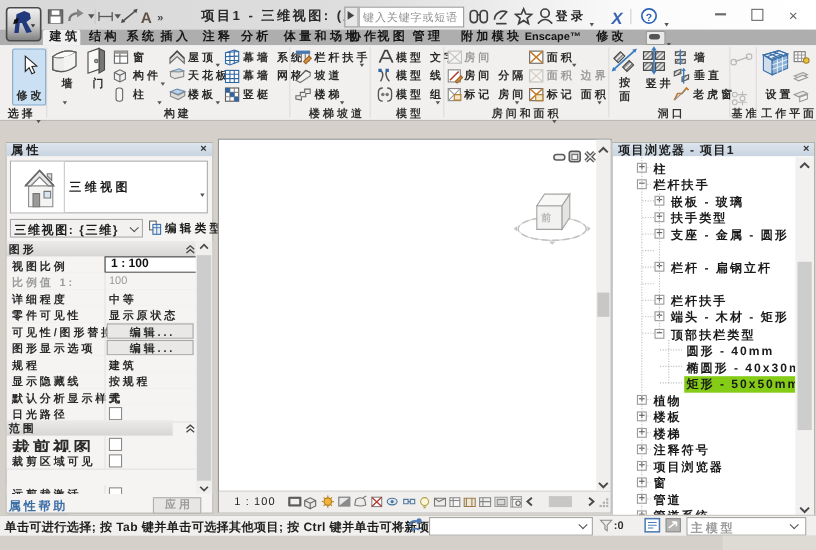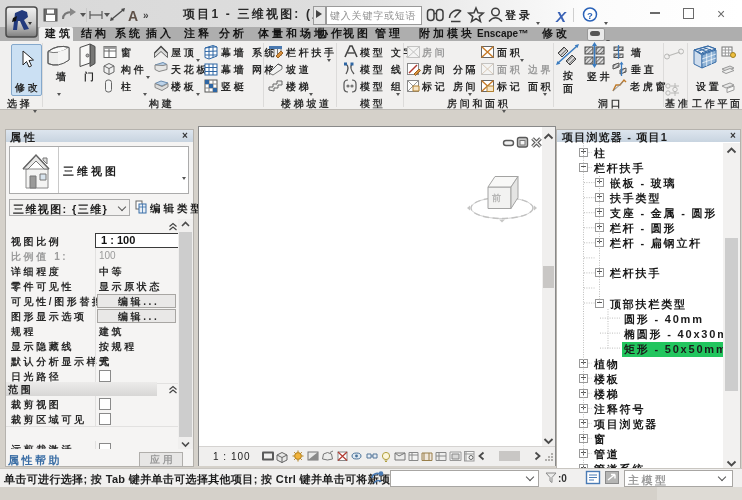--- a/index.html
+++ b/index.html
@@ -137,20 +137,23 @@
 <div class="abs" style="left:10px;top:147px;width:48px;height:46px;background:#fff;border-right:1px solid #c9c9c9"></div>
 <div class="abs c11" style="left:63px;top:165px;font-weight:bold">三维视图</div>
 <div class="abs" style="left:182px;top:168px"><span class="tri"></span></div>
 
 <div class="abs" style="left:9px;top:199px;width:121px;height:17px;background:#f2f1f0;border:1px solid #ababab;box-sizing:border-box"></div>
 <div class="abs" style="left:13px;top:202px;font-size:11px;letter-spacing:1.4px;font-weight:bold;color:#1e1e1e;white-space:nowrap">三维视图: {三维}</div>
 <div class="abs chev" style="left:119px;top:204px"></div>
 <div class="abs c11" style="left:150px;top:202px;font-size:10.5px">编辑类型</div>
 
 <div id="grid" class="abs" style="left:6px;top:219px;width:172px;height:230px;overflow:hidden">
+      <div class="abs" style="left: 0px; top: 0px; width: 172px; height: 14px; background: linear-gradient(rgb(236, 235, 234), rgb(215, 214, 213)); border-bottom: 1px solid rgb(192, 192, 192);">
+        <span style="font-size:10px;letter-spacing:2.7px;font-weight:bold;position:absolute;left:2px;top:1px;color:#222">图形</span>
+      </div>
       <div class="abs" style="left: 0px; top: 14px; width: 172px; height: 15px; border-bottom: 1px solid rgb(226, 225, 224); background: rgb(245, 244, 243);">
         <span style="font-size:10px;letter-spacing:2.6px;font-weight:bold;position:absolute;left:5px;top:2px;white-space:nowrap;color:#2a2a2a">视图比例</span>
         <span style="position:absolute;left:89px;top:0;width:1px;height:15px;background:#e2e1e0"></span>
         <span style="position:absolute;left:89px;top:0px;width:78px;height:13px;background:#fff;border:1px solid #3a3a3a;font-size:11px;font-weight:bold;padding-left:5px;color:#111">1 : 100</span>
       </div>
       <div class="abs" style="left: 0px; top: 29px; width: 172px; height: 15px; border-bottom: 1px solid rgb(226, 225, 224); background: rgb(245, 244, 243);">
         <span style="font-size:10px;letter-spacing:2.6px;font-weight:bold;position:absolute;left:5px;top:2px;white-space:nowrap;color:#9b9b9b">比例值 1:</span>
         <span style="position:absolute;left:89px;top:0;width:1px;height:15px;background:#e2e1e0"></span>
         <span style="font-size:10px;position:absolute;left:93px;top:2px;color:#9b9b9b">100</span>
       </div>
@@ -193,21 +196,21 @@
       </div>
       <div class="abs" style="left: 0px; top: 149px; width: 172px; height: 15px; border-bottom: 1px solid rgb(226, 225, 224); background: rgb(245, 244, 243);">
         <span style="font-size:10px;letter-spacing:2.6px;font-weight:bold;position:absolute;left:5px;top:2px;white-space:nowrap;color:#2a2a2a">日光路径</span>
         <span style="position:absolute;left:89px;top:0;width:1px;height:15px;background:#e2e1e0"></span>
         <span style="position:absolute;left:93px;top:2px;width:10px;height:10px;background:#fff;border:1px solid #8a8a8a"></span>
       </div>
       <div class="abs" style="left: 0px; top: 163px; width: 151px; height: 14px; background: linear-gradient(rgb(236, 235, 234), rgb(215, 214, 213)); border-bottom: 1px solid rgb(192, 192, 192);">
         <span style="font-size:10px;letter-spacing:2.7px;font-weight:bold;position:absolute;left:2px;top:1px;color:#222">范围</span>
       </div>
       <div class="abs" style="left: 0px; top: 177px; width: 172px; height: 15px; border-bottom: 1px solid rgb(226, 225, 224); background: rgb(245, 244, 243);">
-        <span style="font-size:10px;letter-spacing:2.6px;font-weight:bold;position:absolute;left:5px;top:2px;white-space:nowrap;color:#2a2a2a">裁剪视图</span>
+        <span style="font-size:16px;letter-spacing:2.6px;font-weight:bold;position:absolute;left:5px;top:2px;white-space:nowrap;color:#2a2a2a">裁剪视图</span>
         <span style="position:absolute;left:89px;top:0;width:1px;height:15px;background:#e2e1e0"></span>
         <span style="position:absolute;left:93px;top:2px;width:10px;height:10px;background:#fff;border:1px solid #8a8a8a"></span>
       </div>
       <div class="abs" style="left: 0px; top: 192px; width: 172px; height: 15px; border-bottom: 1px solid rgb(226, 225, 224); background: rgb(245, 244, 243);">
         <span style="font-size:10px;letter-spacing:2.6px;font-weight:bold;position:absolute;left:5px;top:2px;white-space:nowrap;color:#2a2a2a">裁剪区域可见</span>
         <span style="position:absolute;left:89px;top:0;width:1px;height:15px;background:#e2e1e0"></span>
         <span style="position:absolute;left:93px;top:2px;width:10px;height:10px;background:#fff;border:1px solid #8a8a8a"></span>
       </div>
       <div class="abs" style="left: 0px; top: 222px; width: 172px; height: 15px; border-bottom: 1px solid rgb(226, 225, 224); background: rgb(245, 244, 243);">
         <span style="font-size:10px;letter-spacing:2.6px;font-weight:bold;position:absolute;left:5px;top:2px;white-space:nowrap;color:#2a2a2a">远剪裁激活</span>
@@ -258,51 +261,51 @@
         <span style="position:absolute;left:40px;top:6px;width:5px;height:1px;background:#555"></span>
         <span style="position:absolute;left:42px;top:4px;width:1px;height:5px;background:#555"></span>
         <span style="font-size:11px;letter-spacing:1.8px;font-weight:bold;position:absolute;left:51px;top:1px;color:#1a1a1a;padding:0 2px;white-space:nowrap">扶手类型</span>
       </div>
       <div class="abs" style="left: 0px; top: 62.2px; width: 166px; height: 15px;">
         <span style="position:absolute;left:38px;top:3px;width:9px;height:9px;background:#fff;border:1px solid #9a9a9a;box-sizing:border-box"></span>
         <span style="position:absolute;left:40px;top:6px;width:5px;height:1px;background:#555"></span>
         <span style="position:absolute;left:42px;top:4px;width:1px;height:5px;background:#555"></span>
         <span style="font-size:11px;letter-spacing:1.8px;font-weight:bold;position:absolute;left:51px;top:1px;color:#1a1a1a;padding:0 2px;white-space:nowrap">支座 - 金属 - 圆形</span>
       </div>
-      <div class="abs" style="left: 0px; top: 77.25px; width: 166px; height: 15px;">
-        <span style="position:absolute;left:38px;top:3px;width:9px;height:9px;background:#fff;border:1px solid #9a9a9a;box-sizing:border-box"></span>
-        <span style="position:absolute;left:40px;top:6px;width:5px;height:1px;background:#555"></span>
-        <span style="position:absolute;left:42px;top:4px;width:1px;height:5px;background:#555"></span>
-        <span style="font-size:11px;letter-spacing:1.8px;font-weight:bold;position:absolute;left:51px;top:1px;color:#1a1a1a;padding:0 2px;white-space:nowrap">栏杆 - 圆形</span>
-      </div>
       <div class="abs" style="left: 0px; top: 92.3px; width: 166px; height: 15px; text-decoration: underline;">
         <span style="position:absolute;left:38px;top:3px;width:9px;height:9px;background:#fff;border:1px solid #9a9a9a;box-sizing:border-box"></span>
         <span style="position:absolute;left:40px;top:6px;width:5px;height:1px;background:#555"></span>
         <span style="position:absolute;left:42px;top:4px;width:1px;height:5px;background:#555"></span>
         <span style="font-size:11px;letter-spacing:1.8px;font-weight:bold;position:absolute;left:51px;top:1px;color:#1a1a1a;padding:0 2px;white-space:nowrap">栏杆 - 扁钢立杆</span>
       </div>
       <div class="abs" style="left: 0px; top: 122.4px; width: 166px; height: 15px;">
         <span style="position:absolute;left:38px;top:3px;width:9px;height:9px;background:#fff;border:1px solid #9a9a9a;box-sizing:border-box"></span>
         <span style="position:absolute;left:40px;top:6px;width:5px;height:1px;background:#555"></span>
         <span style="position:absolute;left:42px;top:4px;width:1px;height:5px;background:#555"></span>
         <span style="font-size:11px;letter-spacing:1.8px;font-weight:bold;position:absolute;left:51px;top:1px;color:#1a1a1a;padding:0 2px;white-space:nowrap">栏杆扶手</span>
       </div>
+      <div class="abs" style="left: 0px; top: 137.45px; width: 166px; height: 15px;">
+        <span style="position:absolute;left:38px;top:3px;width:9px;height:9px;background:#fff;border:1px solid #9a9a9a;box-sizing:border-box"></span>
+        <span style="position:absolute;left:40px;top:6px;width:5px;height:1px;background:#555"></span>
+        <span style="position:absolute;left:42px;top:4px;width:1px;height:5px;background:#555"></span>
+        <span style="font-size:11px;letter-spacing:1.8px;font-weight:bold;position:absolute;left:51px;top:1px;color:#1a1a1a;padding:0 2px;white-space:nowrap">端头 - 木材 - 矩形</span>
+      </div>
       <div class="abs" style="left: 0px; top: 152.5px; width: 166px; height: 15px;">
         <span style="position:absolute;left:38px;top:3px;width:9px;height:9px;background:#fff;border:1px solid #9a9a9a;box-sizing:border-box"></span>
         <span style="position:absolute;left:40px;top:6px;width:5px;height:1px;background:#555"></span>
         <span style="font-size:11px;letter-spacing:1.8px;font-weight:bold;position:absolute;left:51px;top:1px;color:#1a1a1a;padding:0 2px;white-space:nowrap">顶部扶栏类型</span>
       </div>
       <div class="abs" style="left: 0px; top: 167.55px; width: 166px; height: 15px;">
         <span style="font-size:11px;letter-spacing:1.8px;font-weight:bold;position:absolute;left:65px;top:1px;color:#1a1a1a;padding:0 2px;white-space:nowrap">圆形 - 40mm</span>
       </div>
       <div class="abs" style="left: 0px; top: 182.6px; width: 166px; height: 15px;">
         <span style="font-size:11px;letter-spacing:1.8px;font-weight:bold;position:absolute;left:65px;top:1px;color:#1a1a1a;padding:0 2px;white-space:nowrap">椭圆形 - 40x30mm</span>
       </div>
       <div class="abs" style="left: 0px; top: 197.65px; width: 166px; height: 15px;">
-        <span style="font-size:11px;letter-spacing:1.8px;font-weight:bold;position:absolute;left:65px;top:1px;color:#1a1a1a;background:#22c55e;padding:0 2px;white-space:nowrap">矩形 - 50x50mm</span>
+        <span style="font-size:11px;letter-spacing:1.8px;font-weight:bold;position:absolute;left:65px;top:1px;color:#1a1a1a;background:#84cc16;padding:0 2px;white-space:nowrap">矩形 - 50x50mm</span>
       </div>
       <div class="abs" style="left: 0px; top: 212.7px; width: 166px; height: 15px;">
         <span style="position:absolute;left:22px;top:3px;width:9px;height:9px;background:#fff;border:1px solid #9a9a9a;box-sizing:border-box"></span>
         <span style="position:absolute;left:24px;top:6px;width:5px;height:1px;background:#555"></span>
         <span style="position:absolute;left:26px;top:4px;width:1px;height:5px;background:#555"></span>
         <span style="font-size:11px;letter-spacing:1.8px;font-weight:bold;position:absolute;left:35px;top:1px;color:#1a1a1a;padding:0 2px;white-space:nowrap">植物</span>
       </div>
       <div class="abs" style="left: 0px; top: 227.75px; width: 166px; height: 15px;">
         <span style="position:absolute;left:22px;top:3px;width:9px;height:9px;background:#fff;border:1px solid #9a9a9a;box-sizing:border-box"></span>
         <span style="position:absolute;left:24px;top:6px;width:5px;height:1px;background:#555"></span>

